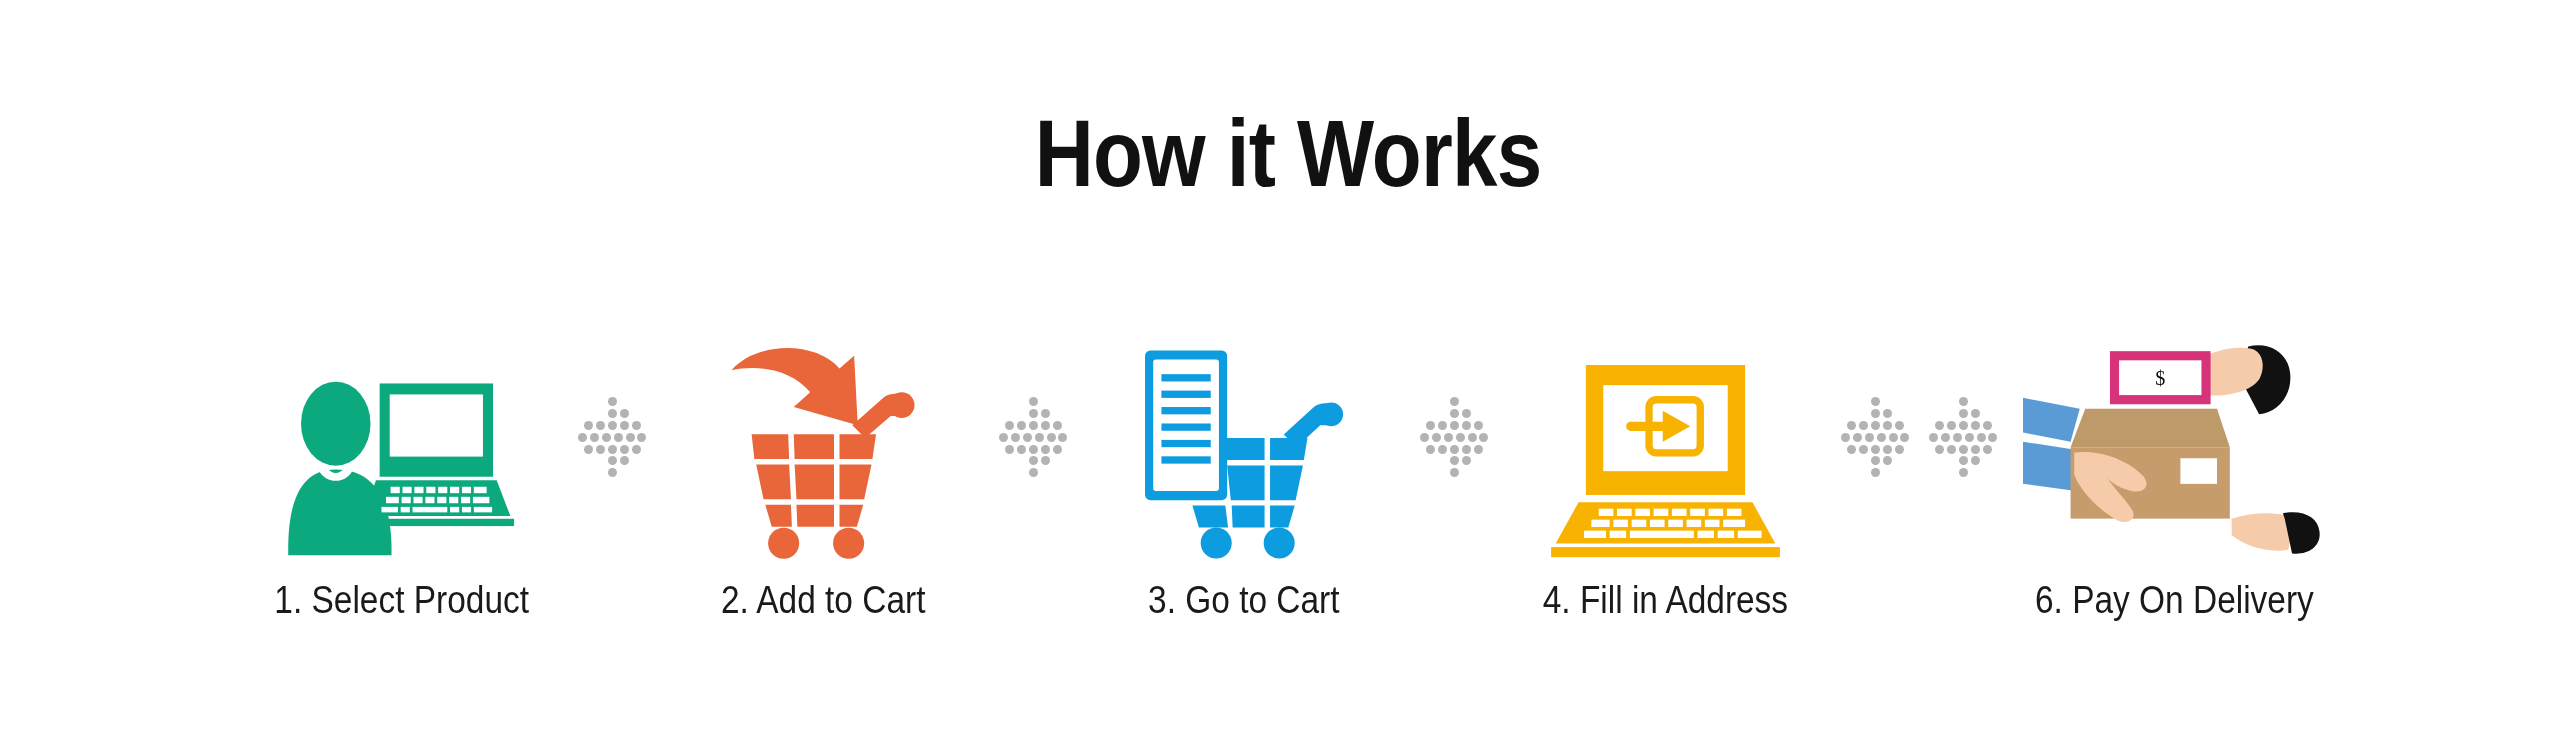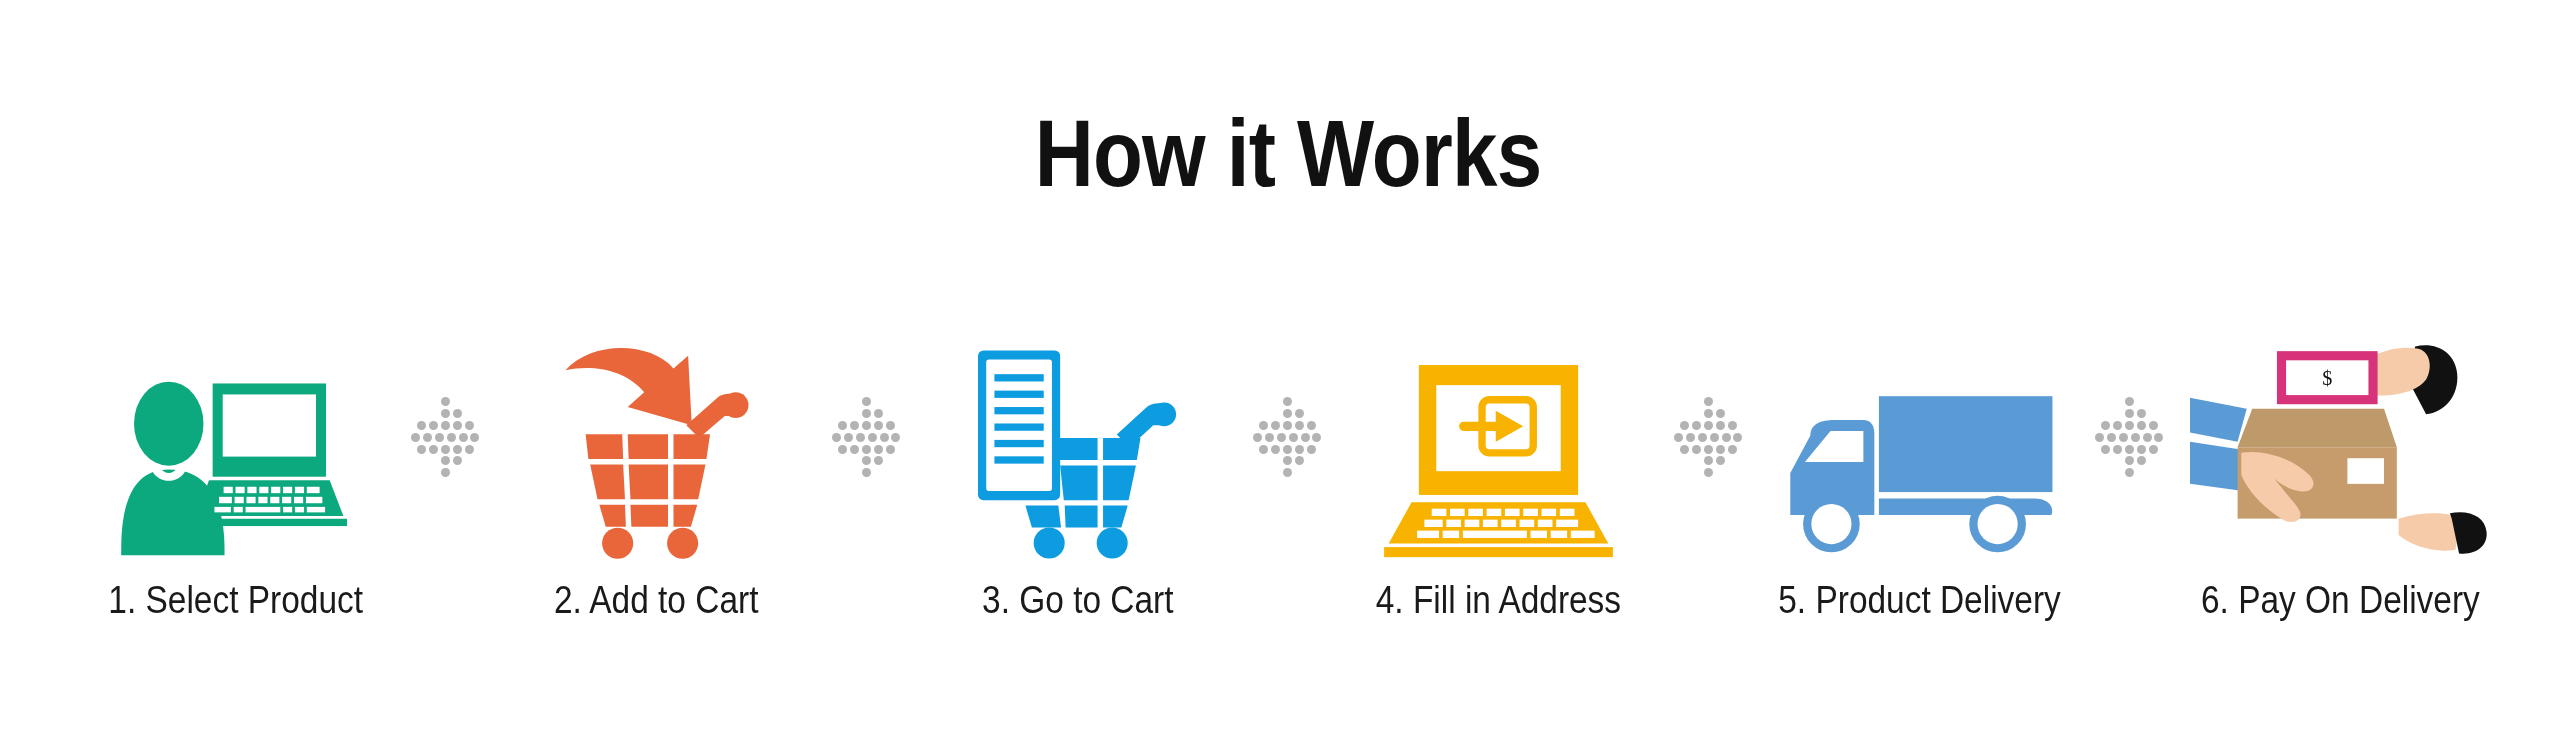--- a/index.html
+++ b/index.html
@@ -400,40 +400,20 @@
           <i style="left: 18.3px; top: 48px; background: rgb(179, 179, 179);"></i>
           <i style="left: 30px; top: 48px; background: rgb(179, 179, 179);"></i>
           <i style="left: 42px; top: 48px; background: rgb(179, 179, 179);"></i>
           <i style="left: 54px; top: 48px; background: rgb(179, 179, 179);"></i>
         <i style="left: 30px; top: 59px; background: rgb(179, 179, 179);"></i>
           <i style="left: 42px; top: 59px; background: rgb(179, 179, 179);"></i>
         <i style="left: 30px; top: 71px; background: rgb(179, 179, 179);"></i>
       </div>
     </div>
 
-    <div class="step">
-      <div class="icon-wrap">
-        <svg width="274" height="174" viewBox="0 0 300 190">
-
-          <rect x="105" y="12" width="190" height="105" fill="#5B9BD5"></rect>
-
-          <path d="M105 124 L 275 124 C 290 124 297 132 294 142 L 105 142 Z" fill="#5B9BD5"></path>
-
-          <path d="M30 55 C 30 42 42 38 56 38 L 88 38 C 96 38 100 44 100 52 L 100 142 L 8 142 L 8 96 Z" fill="#5B9BD5"></path>
-
-          <path d="M52 50 L 88 50 L 88 84 L 24 84 Z" fill="#ffffff"></path>
-
-          <circle cx="53" cy="152" r="31" fill="#5B9BD5"></circle>
-          <circle cx="53" cy="152" r="22" fill="#ffffff"></circle>
-          <circle cx="235" cy="152" r="31" fill="#5B9BD5"></circle>
-          <circle cx="235" cy="152" r="22" fill="#ffffff"></circle>
-        </svg>
-      </div>
-      <div class="step-label">5. Product Delivery</div>
-    </div>
 
     <div class="sep">
       <div class="dot-arrow">
         <i style="left: 30px; top: 0px; background: rgb(179, 179, 179);"></i>
         <i style="left: 30px; top: 12px; background: rgb(179, 179, 179);"></i>
           <i style="left: 42px; top: 12px; background: rgb(179, 179, 179);"></i>
         <i style="left: 6.4px; top: 24px; background: rgb(179, 179, 179);"></i>
           <i style="left: 18.3px; top: 24px; background: rgb(179, 179, 179);"></i>
           <i style="left: 30px; top: 24px; background: rgb(179, 179, 179);"></i>
           <i style="left: 42px; top: 24px; background: rgb(179, 179, 179);"></i>

